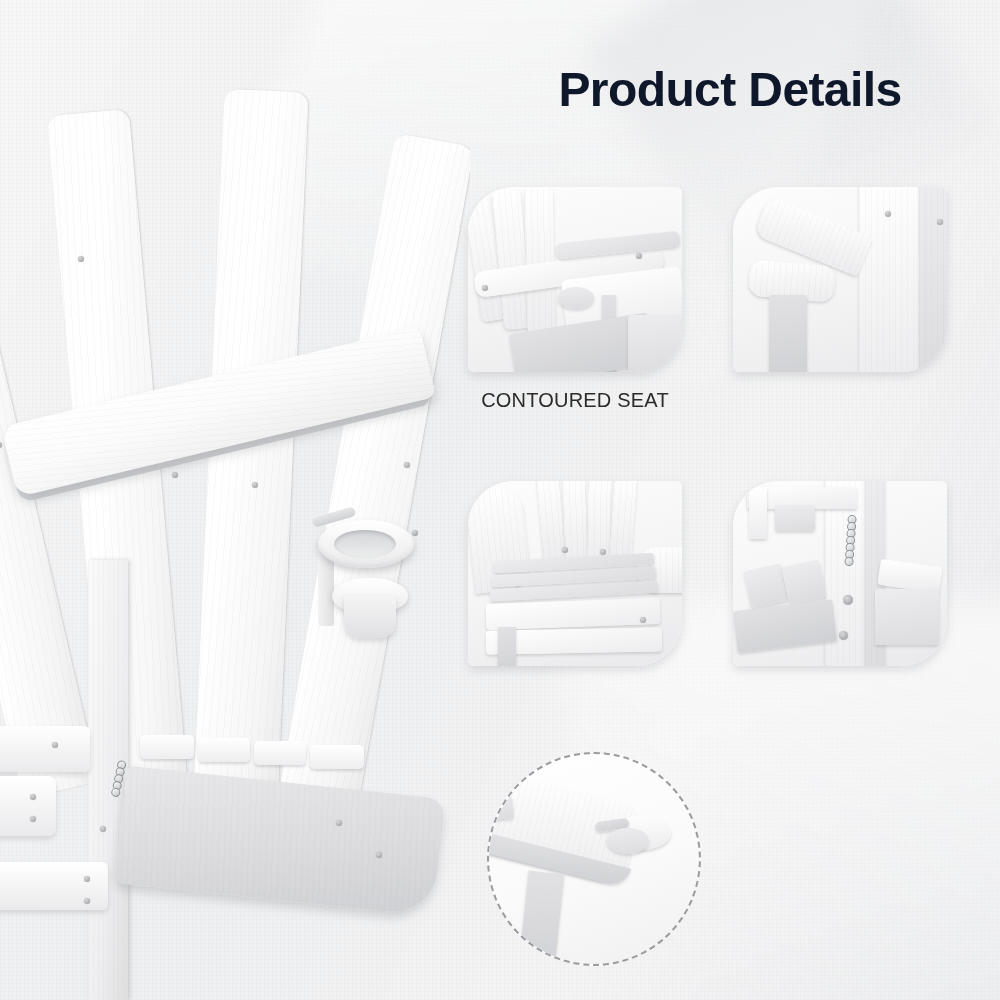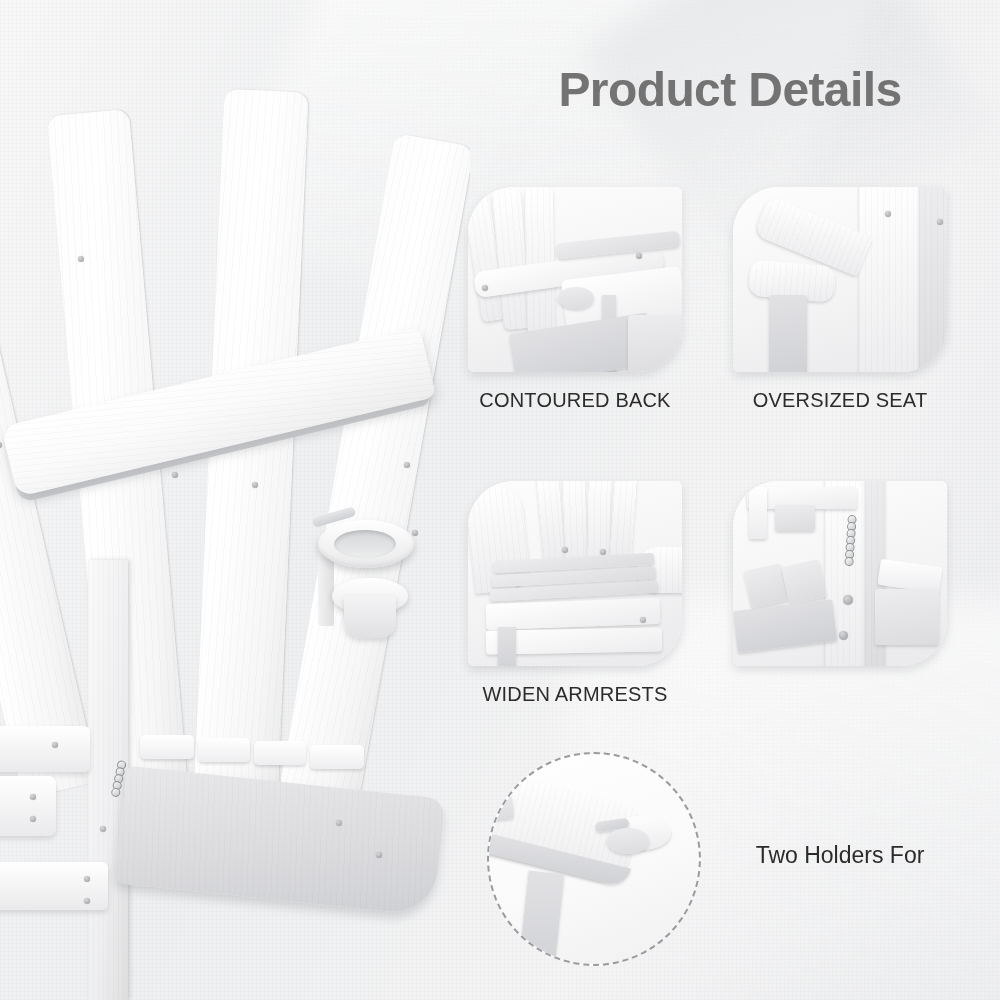--- a/index.html
+++ b/index.html
@@ -236,21 +236,21 @@
 
   
   .title {
     position: absolute;
     left: 470px; top: 62px;
     width: 520px;
     text-align: center;
     font-size: 48px;
     font-weight: 700;
     letter-spacing: -0.6px;
-    color: #737373;
+    color: #0f172a;
   }
 
   .cards {
     position: absolute;
     left: 468px; top: 187px;
     width: 470px;
   }
   .card-row { display: flex; gap: 51px; }
   .card-cell { width: 214px; }
 
@@ -399,35 +399,34 @@
           <div class="p" style="left:6px;  top:72px; width:190px; height:26px; border-radius:10px; transform:rotate(-8deg);"></div>
           <div class="p dark" style="left:88px; top:50px; width:124px; height:16px; border-radius:6px; transform:rotate(-6deg);"></div>
           <div class="p" style="left:96px; top:86px; width:120px; height:60px; border-radius:6px; transform:rotate(-7deg);"></div>
           <div class="p dark" style="left:90px; top:100px; width:36px; height:22px; border-radius:50%;"></div>
           <div class="p darker" style="left:134px; top:108px; width:14px; height:78px;"></div>
           <div class="p darker" style="left:44px;  top:136px; width:140px; height:52px; border-radius:4px; transform:rotate(-9deg);"></div>
           <div class="p dark" style="left:160px; top:128px; width:58px; height:58px; border-radius:4px;"></div>
           <div class="screw" style="left:14px;  top:98px;"></div>
           <div class="screw" style="left:168px; top:66px;"></div>
         </div>
-        <div class="caption">CONTOURED BACK</div>
+        <div class="caption">CONTOURED SEAT</div>
       </div>
 
       <div class="card-cell">
         <div class="thumb">
           <div class="thumb-inner"></div>
           <div class="p grain" style="left:126px; top:-6px; width:60px; height:198px;"></div>
           <div class="p grain dark" style="left:186px; top:-6px; width:34px; height:198px;"></div>
           <div class="p grain" style="left:24px; top:28px; width:112px; height:42px; border-radius:14px 4px 4px 14px; transform:rotate(22deg);"></div>
           <div class="p grain" style="left:16px; top:76px; width:86px; height:36px; border-radius:14px; transform:rotate(5deg);"></div>
           <div class="p darker" style="left:36px; top:108px; width:38px; height:84px; border-radius:3px;"></div>
           <div class="screw" style="left:152px; top:24px;"></div>
           <div class="screw" style="left:204px; top:32px;"></div>
         </div>
-        <div class="caption">OVERSIZED SEAT</div>
       </div>
     </div>
 
     <div class="row-gap"></div>
 
     <div class="card-row">
 
       <div class="card-cell">
         <div class="thumb">
           <div class="thumb-inner"></div>
@@ -440,21 +439,20 @@
           <div class="p dark" style="left:26px; top:76px;  width:160px; height:12px; border-radius:3px; transform:rotate(-3deg);"></div>
           <div class="p dark" style="left:24px; top:90px;  width:164px; height:12px; border-radius:3px; transform:rotate(-3deg);"></div>
           <div class="p dark" style="left:22px; top:104px; width:168px; height:12px; border-radius:3px; transform:rotate(-3deg);"></div>
           <div class="p" style="left:18px; top:120px; width:174px; height:26px; border-radius:4px; transform:rotate(-2deg);"></div>
           <div class="p" style="left:18px; top:148px; width:176px; height:24px; border-radius:4px; transform:rotate(-1deg);"></div>
           <div class="p darker" style="left:30px; top:146px; width:18px; height:48px;"></div>
           <div class="screw" style="left:94px;  top:66px;"></div>
           <div class="screw" style="left:132px; top:68px;"></div>
           <div class="screw" style="left:172px; top:136px;"></div>
         </div>
-        <div class="caption">WIDEN ARMRESTS</div>
       </div>
 
       <div class="card-cell">
         <div class="thumb">
           <div class="thumb-inner"></div>
           <div class="p grain" style="left:92px; top:-6px; width:40px; height:198px;"></div>
           <div class="p grain dark" style="left:132px; top:-6px; width:20px; height:198px;"></div>
           <div class="p" style="left:14px; top:6px;  width:110px; height:22px; border-radius:3px;"></div>
           <div class="p dark" style="left:42px; top:24px; width:40px; height:26px; border-radius:3px;"></div>
           <div class="p" style="left:16px; top:6px;  width:18px; height:52px; border-radius:3px;"></div>
@@ -485,16 +483,15 @@
       <div class="p darker" style="left:-10px; top:96px; width:152px; height:20px; border-radius:0 0 22px 10px; transform:rotate(14deg);"></div>
       <div class="p darker" style="left:34px;  top:118px; width:36px; height:106px; transform:rotate(6deg);"></div>
       <div class="p dark" style="left:-24px; top:44px;  width:48px; height:22px; border-radius:4px; transform:rotate(-4deg);"></div>
       <div class="p" style="left:122px; top:62px; width:60px; height:34px; border-radius:50%;"></div>
       <div class="p darker" style="left:106px; top:66px; width:34px; height:10px; border-radius:5px; transform:rotate(-8deg);"></div>
       <div class="p dark" style="left:118px; top:74px; width:42px; height:26px; border-radius:50%;"></div>
     </div>
   </div>
 
   <div class="bottom-caption">
-    <div>Two Holders For</div>
   </div>
 
 </div>
 
 </body></html>

